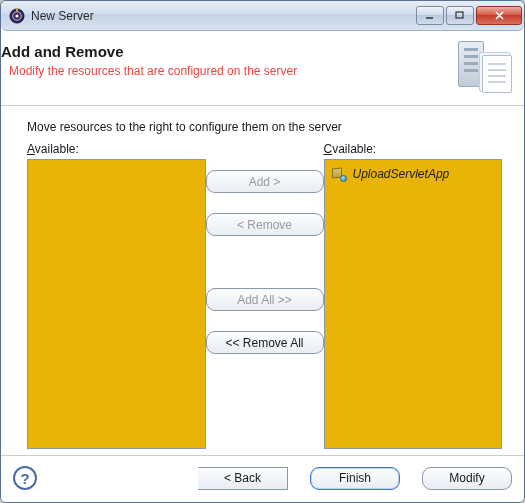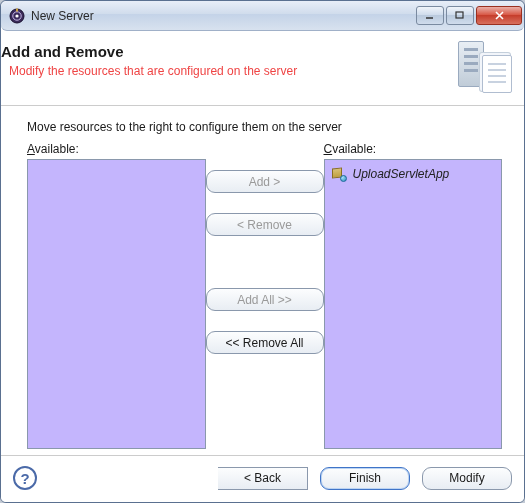--- a/index.html
+++ b/index.html
@@ -100,21 +100,21 @@
     flex: 1;
     display: flex;
     flex-direction: column;
     min-width: 0;
   }
   .col-label { margin-bottom: 3px; color: #1a1a1a; }
   .col-label .ul { text-decoration: underline; }
   .listbox {
     flex: 1;
     border: 1px solid #8a98ac;
-    background: #c4b5fd;
+    background: #eab308;
     padding: 4px;
     overflow: auto;
   }
   .center-col {
     width: 118px;
     display: flex;
     flex-direction: column;
     align-items: stretch;
     padding-top: 28px;
   }
@@ -151,21 +151,21 @@
     padding: 10px 12px 12px 12px;
     background: #fff;
     display: flex;
     align-items: center;
   }
   .help {
     width: 24px; height: 24px; border: 2px solid #4b6aa8; border-radius: 50%;
     display: flex; align-items: center; justify-content: center;
     color: #4b6aa8; font-weight: bold; font-size: 15px;
   }
-  .footer-btns { margin-left: auto; display: flex; gap: 12px; }
+  .footer-btns { margin-left: auto; display: flex; gap: 22px; }
   .footer-btns .btn { width: 90px; }
   .footer-pair { display: flex; }
   .footer-pair .btn:first-child { border-top-right-radius: 0; border-bottom-right-radius: 0; }
   .footer-pair .btn:last-child { border-top-left-radius: 0; border-bottom-left-radius: 0; border-left: none; }
 </style>
 </head>
 <body>
 
 <div class="window">
 

